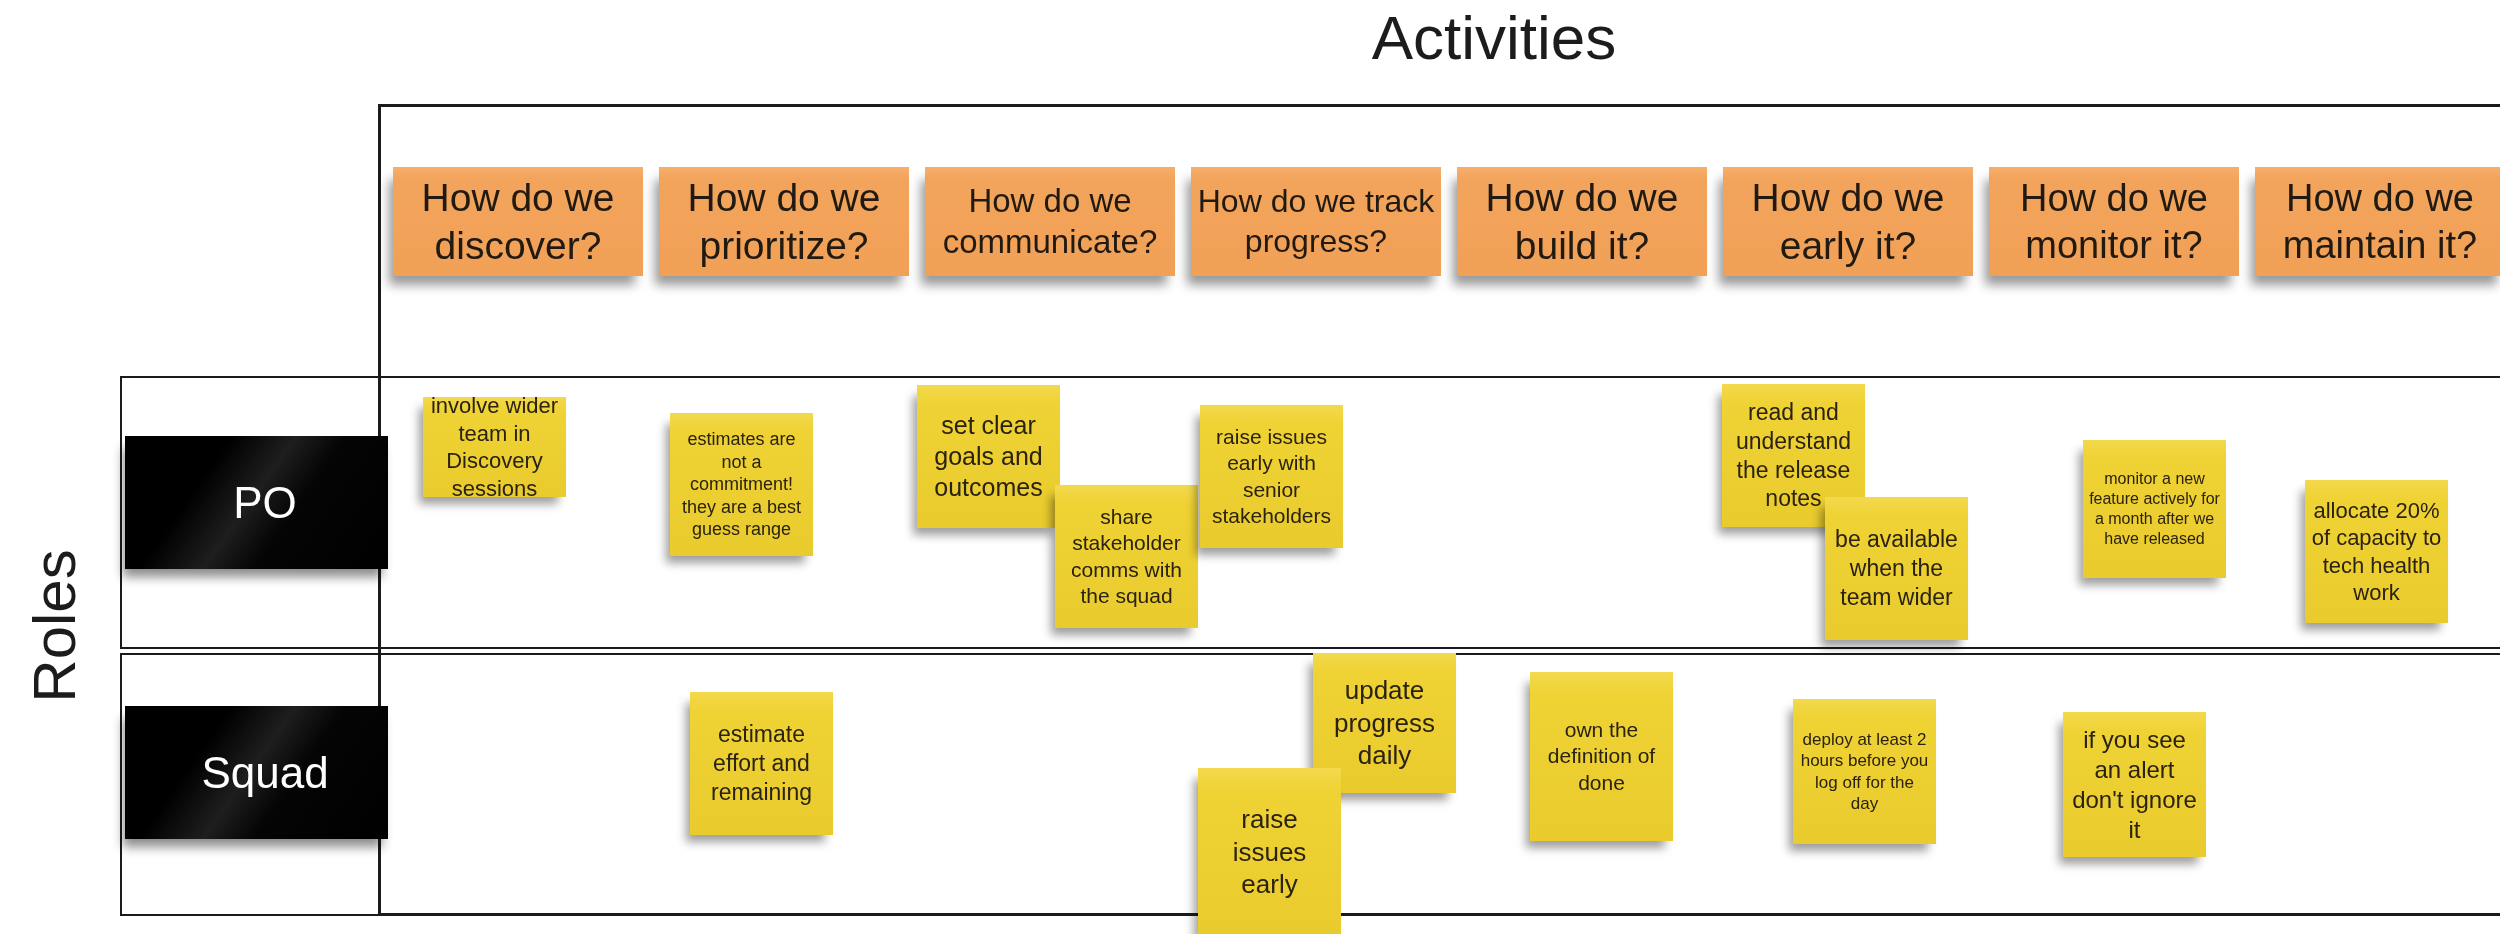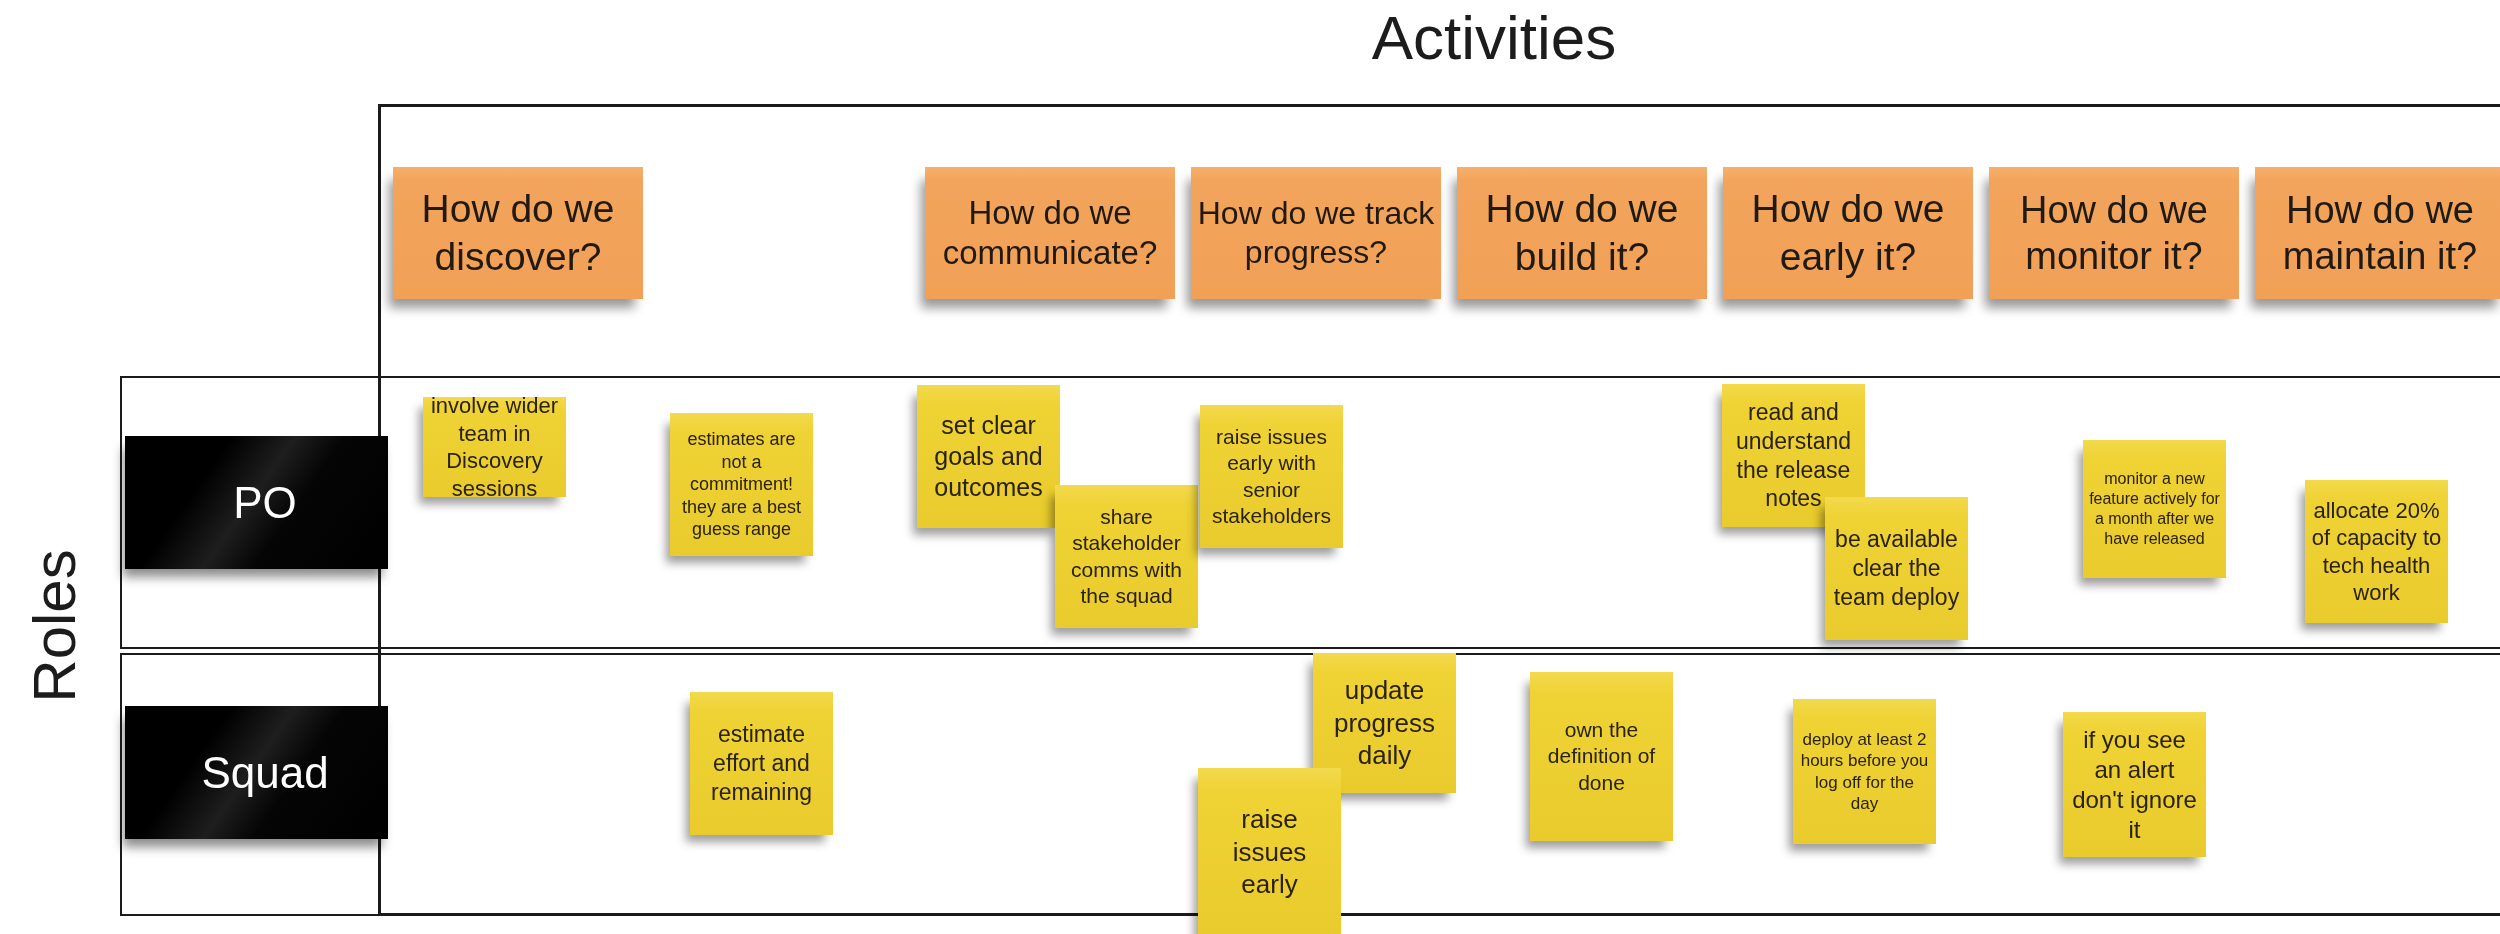--- a/index.html
+++ b/index.html
@@ -22,21 +22,21 @@
     transform:rotate(-90deg);transform-origin:center center;
     text-align:center;font-size:60px;color:#1c1c1c;
   }
   
   .gridbox{position:absolute;border:3px solid #1b1b1b;box-sizing:border-box;background:transparent;}
   #grid-outer{left:358px;top:104px;width:2128px;height:812px;}
   #row-po{left:100px;top:376px;width:2386px;height:273px;border-width:2px;}
   #row-squad{left:100px;top:653px;width:2386px;height:263px;border-width:2px;}
   
   .hnote{
-    position:absolute;top:167px;width:250px;height:132px;
+    position:absolute;top:167px;width:250px;height:109px;
     background:linear-gradient(180deg,#f6b06c 0%,#f3a45c 10%,#f1a156 100%);
     box-shadow:-6px 11px 10px -2px rgba(0,0,0,0.40);
     display:flex;align-items:center;justify-content:center;text-align:center;
     color:#201a12;line-height:1.22;padding:4px;box-sizing:border-box;
   }
   
   .note{
     position:absolute;width:143px;height:143px;
     background:linear-gradient(180deg,#f3d94d 0%,#efd233 14%,#e9cb2d 100%);
     box-shadow:-6px 9px 9px -2px rgba(0,0,0,0.38);
@@ -58,37 +58,38 @@
 <div id="board">
 
   <div class="title">Activities</div>
   <div class="axis-label">Roles</div>
 
   <div class="gridbox" id="grid-outer"></div>
   <div class="gridbox" id="row-po"></div>
   <div class="gridbox" id="row-squad"></div>
 
   <div class="hnote" style="left:373px;font-size:39px">How do we discover?</div>
+  <div class="hnote" style="left:639px;font-size:39px">How do we prioritize?</div>
   <div class="hnote" style="left:905px;font-size:33px">How do we communicate?</div>
   <div class="hnote" style="left:1171px;font-size:32px">How do we track progress?</div>
   <div class="hnote" style="left:1437px;font-size:39px">How do we build it?</div>
   <div class="hnote" style="left:1703px;font-size:39px">How do we early it?</div>
   <div class="hnote" style="left:1969px;font-size:38px">How do we monitor it?</div>
   <div class="hnote" style="left:2235px;font-size:38px">How do we maintain it?</div>
 
   <div class="role-card" style="top:436px">PO</div>
   <div class="role-card" style="top:706px">Squad</div>
 
   <div class="note" style="left:403px;top:397px;height:100px;font-size:22px">involve wider team in Discovery sessions</div>
   <div class="note" style="left:650px;top:413px;font-size:18px">estimates are not a commitment! they are a best guess range</div>
   <div class="note" style="left:897px;top:385px;font-size:25px">set clear goals and outcomes</div>
   <div class="note" style="left:1035px;top:485px;font-size:21px">share stakeholder comms with the squad</div>
   <div class="note" style="left:1180px;top:405px;font-size:21px">raise issues early with senior stakeholders</div>
   <div class="note" style="left:1702px;top:384px;font-size:23px">read and understand the release notes</div>
-  <div class="note" style="left:1805px;top:497px;font-size:23px">be available clear the team deploy</div>
+  <div class="note" style="left:1805px;top:497px;font-size:23px">be available when the team wider</div>
   <div class="note" style="left:2063px;top:440px;height:138px;font-size:16px">monitor a new feature actively for a month after we have released</div>
   <div class="note" style="left:2285px;top:480px;font-size:22px">allocate 20% of capacity to tech health work</div>
 
   <div class="note" style="left:670px;top:692px;font-size:23px">estimate effort and remaining</div>
   <div class="note" style="left:1293px;top:653px;height:140px;font-size:26px">update progress daily</div>
   <div class="note" style="left:1178px;top:768px;height:168px;font-size:26px">raise issues early</div>
   <div class="note" style="left:1510px;top:672px;height:169px;font-size:21px">own the definition of done</div>
   <div class="note" style="left:1773px;top:699px;height:145px;font-size:17px">deploy at least 2 hours before you log off for the day</div>
   <div class="note" style="left:2043px;top:712px;height:145px;font-size:24px">if you see an alert don't ignore it</div>
 

